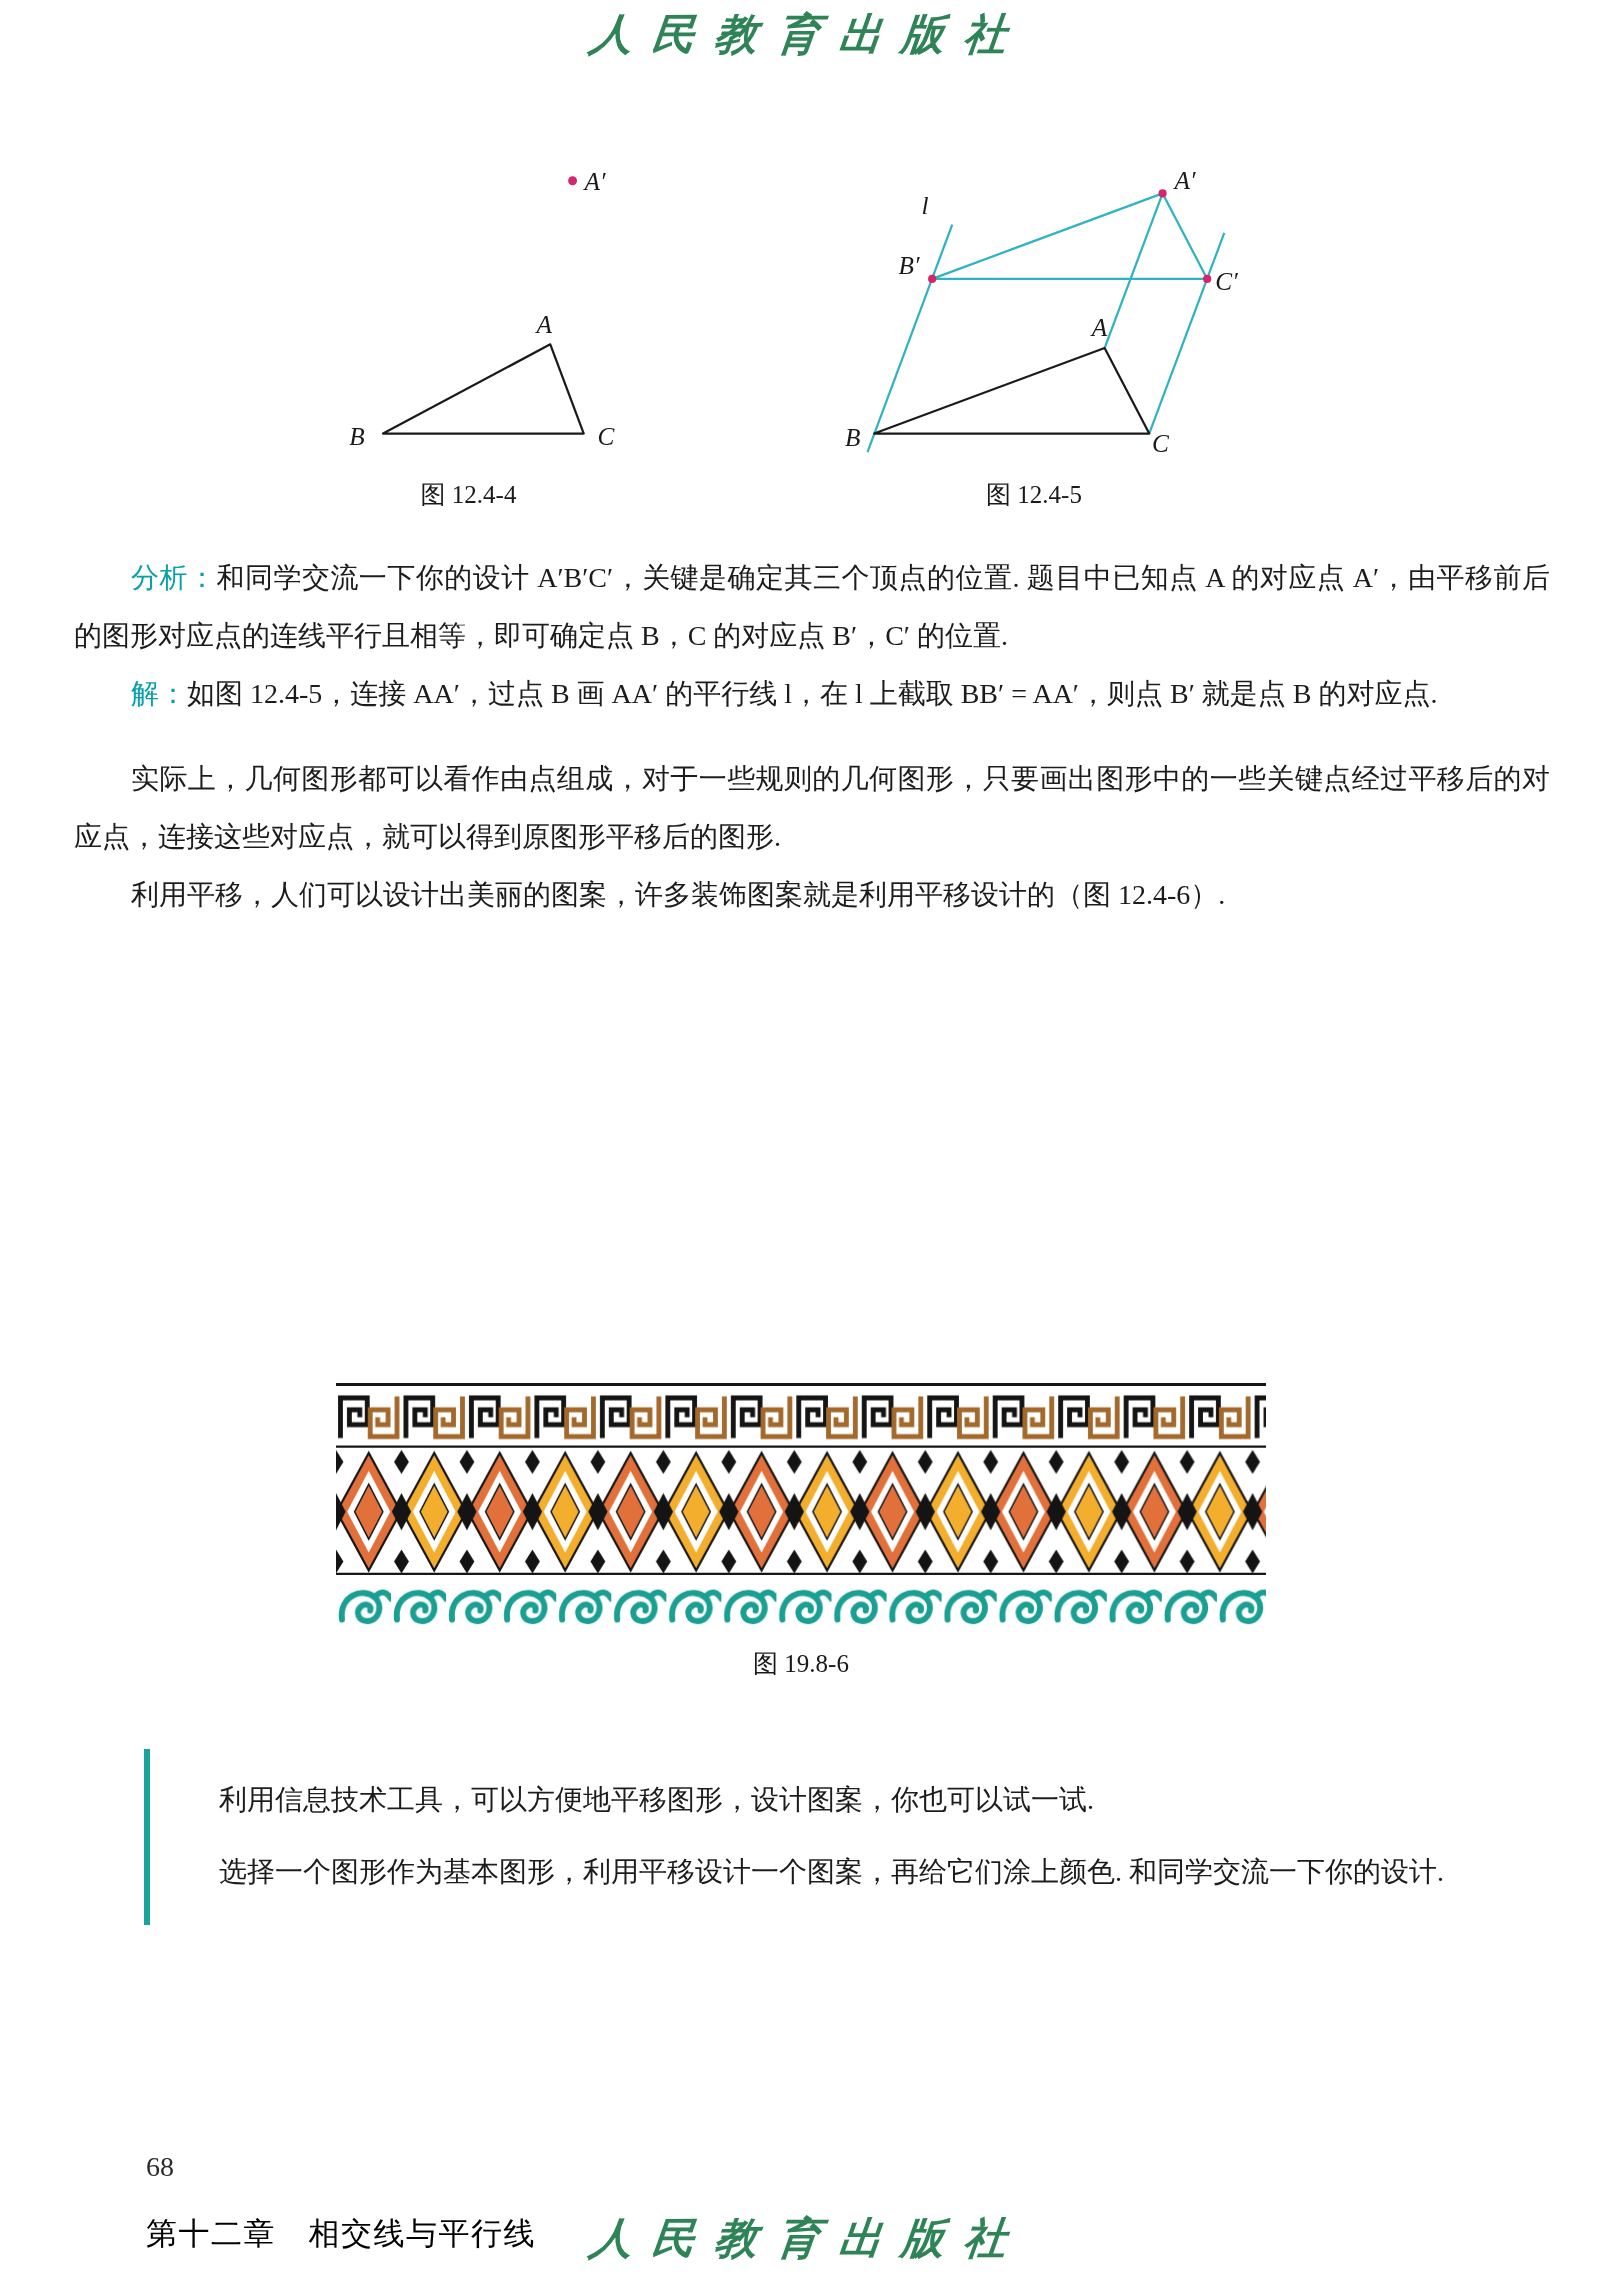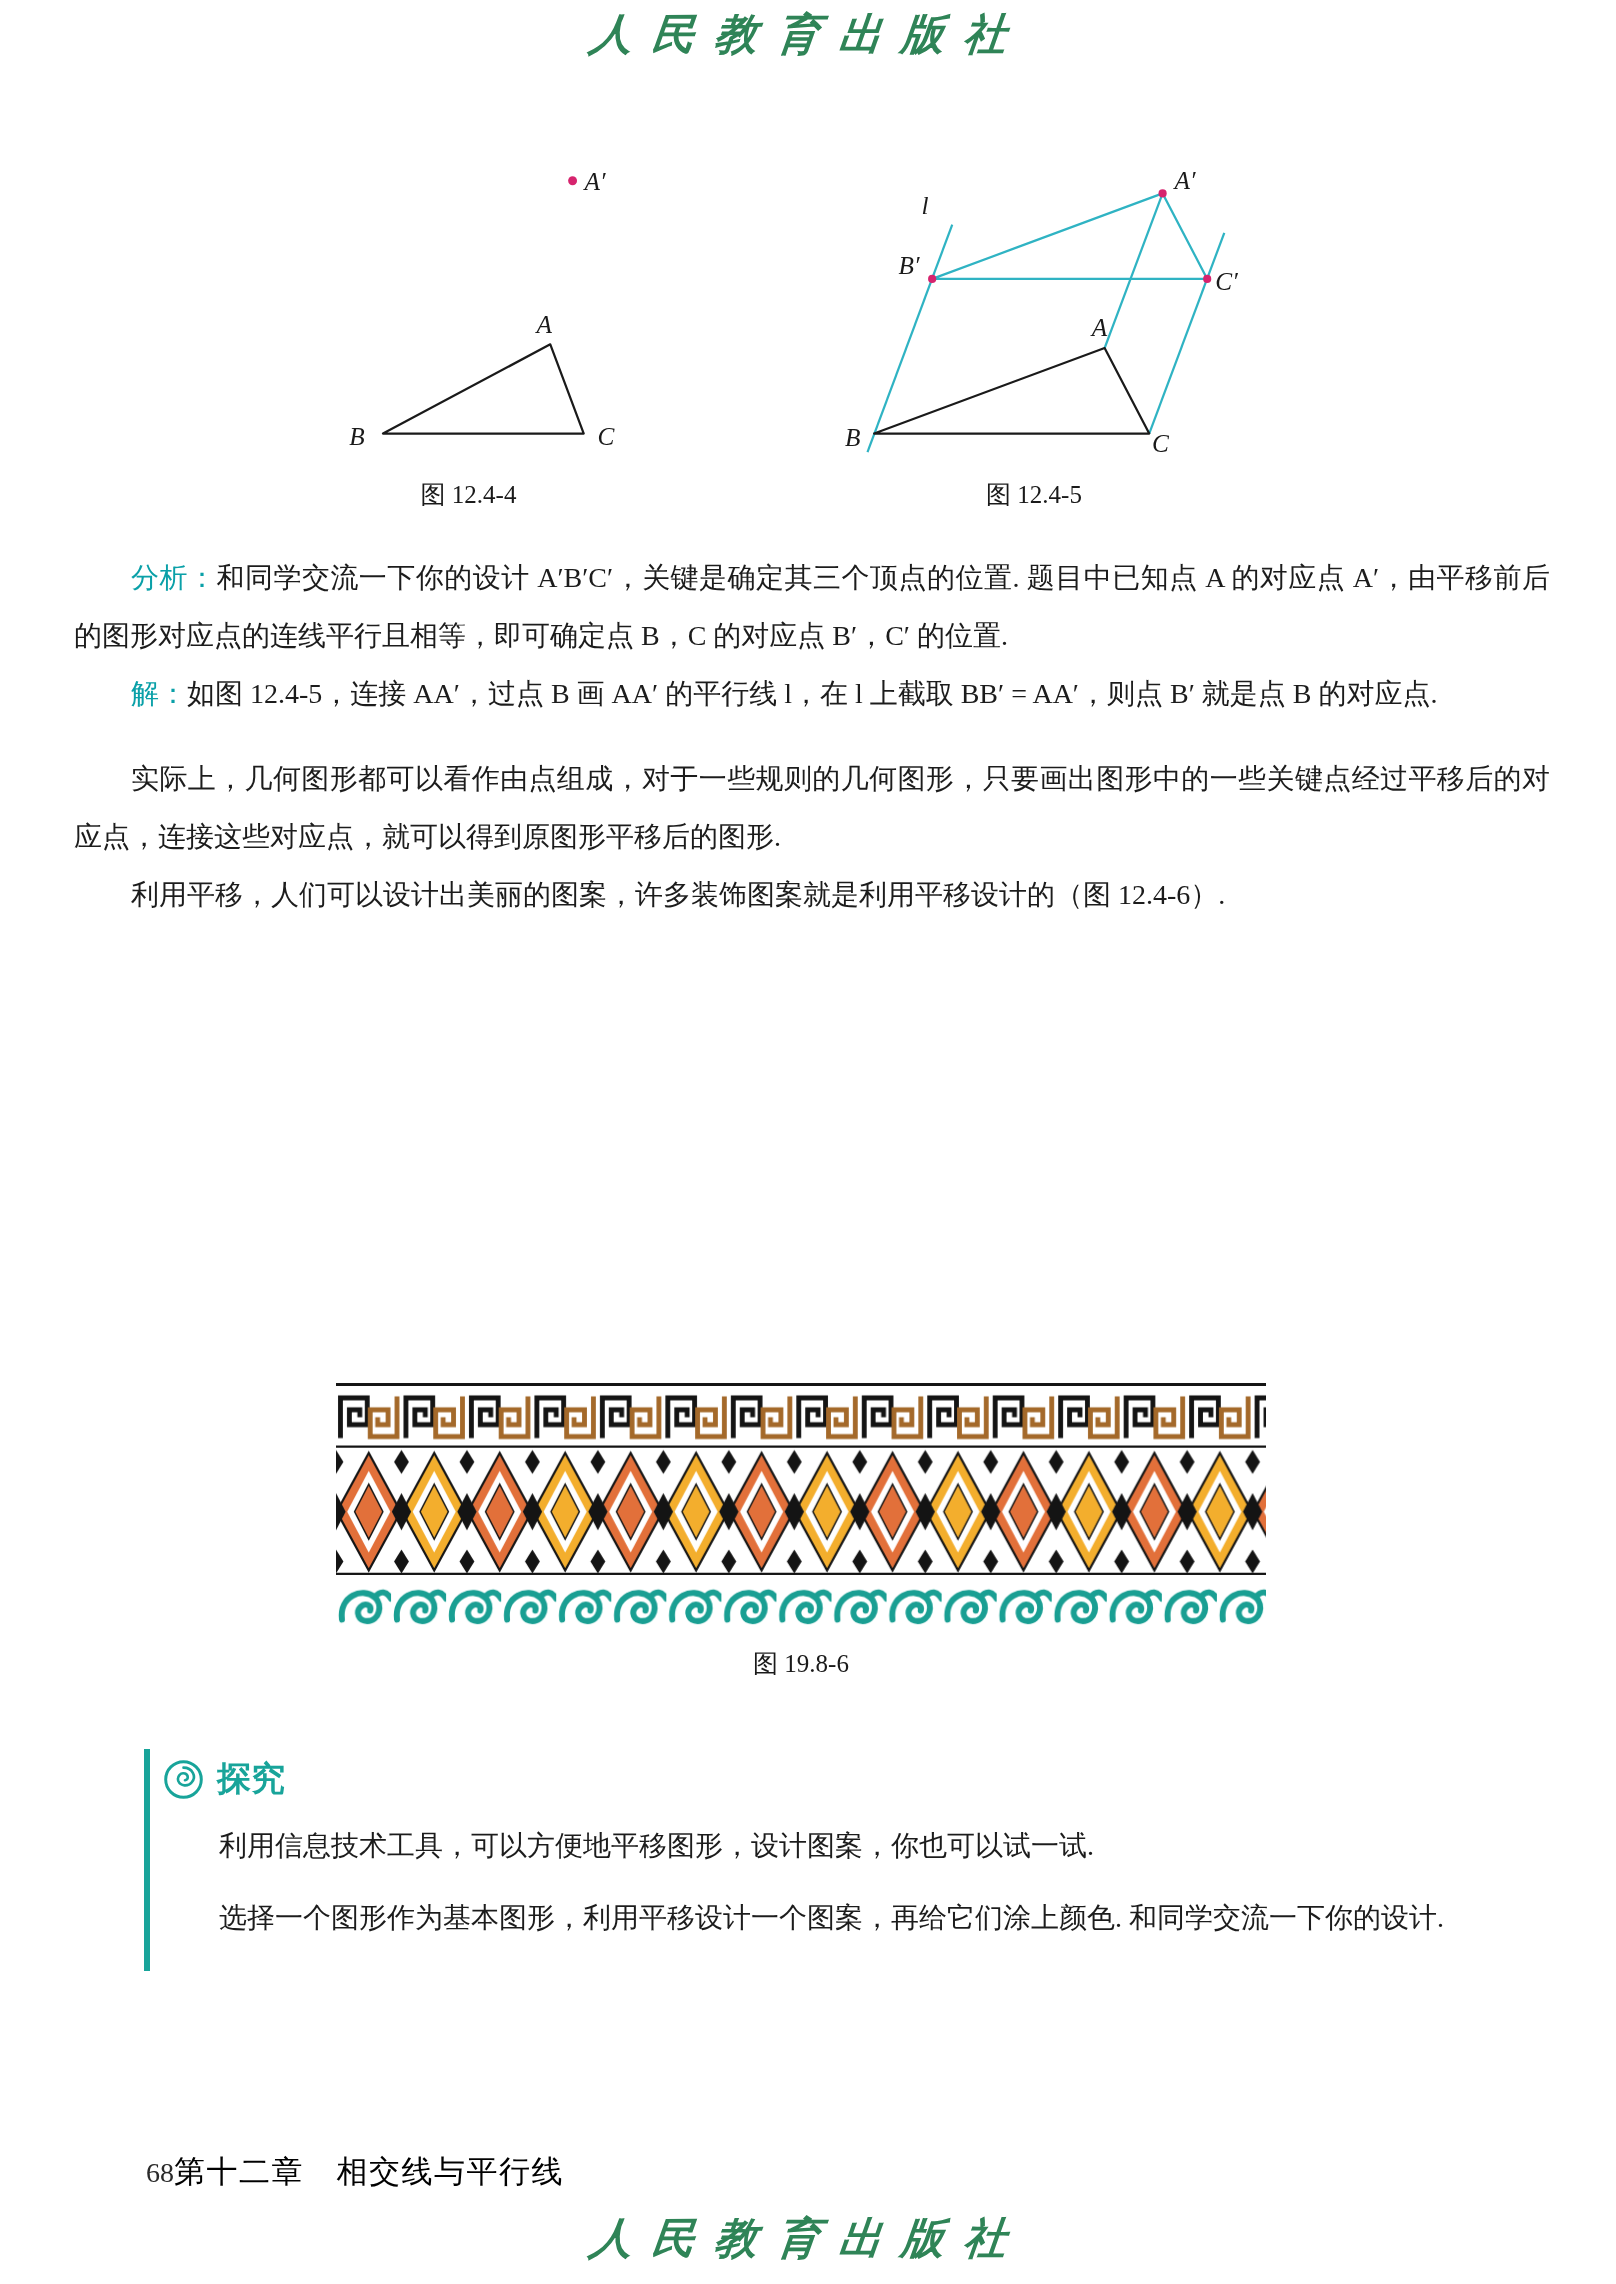--- a/index.html
+++ b/index.html
@@ -33,21 +33,21 @@
 
   
   .explore{position:absolute;left:144px;top:1749px;width:1339px;
            border-left:6px solid var(--exploreTeal,#18a49a);padding:7.4px 0 25px 0;}
   .explore-head{display:flex;align-items:center;gap:12px;margin-left:12px;}
   .explore-title{font-size:34px;font-weight:700;color:var(--exploreTeal,#18a49a);
                  font-family:"Liberation Sans","DejaVu Sans",sans-serif;}
   .explore p{font-size:28px;line-height:57px;text-indent:57px;margin:15px 0 0 12px;width:1294px;text-align:justify;}
 
   
-  .footer{position:absolute;left:146px;top:2151px;display:flex;align-items:baseline;}
+  .footer{position:absolute;left:146px;top:2151px;display:flex;align-items:baseline;gap:30px;flex-direction:column;}
   .footer-page{font-size:28px;color:#2b2b2b;}
   .footer-chapter{font-size:31px;color:#000000;letter-spacing:1.5px;}
 </style>
 </head>
 <body>
 
 <div class="page">
 
   <div class="logo logo-top">人民教育出版社</div>
 
@@ -129,27 +129,20 @@
       <rect x="0" y="12" width="1250" height="68" fill="url(#meander)"></rect>
       <rect x="0" y="84" width="1250" height="3" fill="#141414"></rect>
       <rect x="0" y="88" width="1250" height="168" fill="url(#diamonds)"></rect>
       <rect x="0" y="255" width="1250" height="3" fill="#141414"></rect>
       <rect x="0" y="258" width="1250" height="82" fill="url(#waves)"></rect>
     </svg>
     <figcaption class="figcaption">图 19.8-6</figcaption>
   </figure>
 
   <div class="explore">
-    <div class="explore-head">
-      <svg width="43" height="43" viewBox="0 0 58 58">
-        <circle cx="29" cy="29" r="24" fill="none" stroke="#18a49a" stroke-width="4"></circle>
-        <path d="M29,13 C41,13 47,25 40,33 C35,39 25,38 22,31 C20,25 25,19 31,21 C36,23 36,29 31,30" fill="none" stroke="#18a49a" stroke-width="3.5" stroke-linecap="round"></path>
-      </svg>
-      <span class="explore-title">探究</span>
-    </div>
     <p>利用信息技术工具，可以方便地平移图形，设计图案，你也可以试一试.</p>
     <p>选择一个图形作为基本图形，利用平移设计一个图案，再给它们涂上颜色. 和同学交流一下你的设计.</p>
   </div>
 
   <div class="footer">
     <span class="footer-page">68</span>
     <span class="footer-chapter">第十二章　相交线与平行线</span>
   </div>
 
   <div class="logo logo-bottom">人民教育出版社</div>

